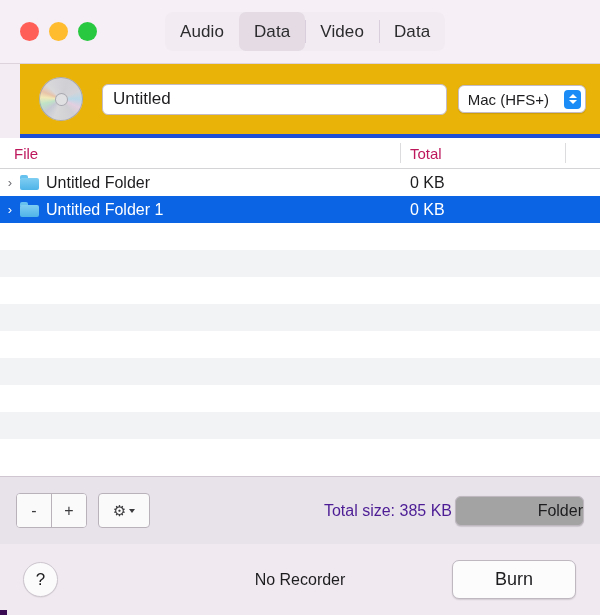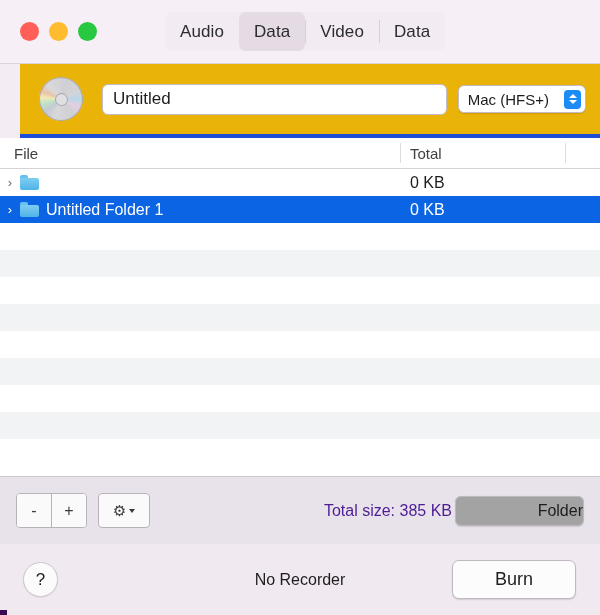--- a/index.html
+++ b/index.html
@@ -185,21 +185,21 @@
     overflow: hidden;
     position: relative;
   }
   .table-header {
     position: relative;
     height: 30px;
     flex: 0 0 30px;
     background: #ffffff;
     border-bottom: 1px solid #d4d4d6;
     font-size: 15px;
-    color: #404040;
+    color: #be185d;
   }
   .th {
     position: absolute;
     top: 0;
     height: 30px;
     display: flex;
     align-items: center;
   }
   .th.file { left: 14px; }
   .th.size { left: 410px; }
@@ -455,20 +455,21 @@
       <div class="col-sep b"></div>
     </div>
 
     <div class="rows" id="rows-container">
         <div class="row odd">
           <span class="disclosure">›</span>
           <span class="folder-icon">
             <span class="tab"></span>
             <span class="body"></span>
           </span>
+          <span class="cell-name">Untitled Folder</span>
           <span class="cell-size">0 KB</span>
         </div>
         <div class="row even selected">
           <span class="disclosure">›</span>
           <span class="folder-icon">
             <span class="tab"></span>
             <span class="body"></span>
           </span>
           <span class="cell-name">Untitled Folder 1</span>
           <span class="cell-size">0 KB</span>

